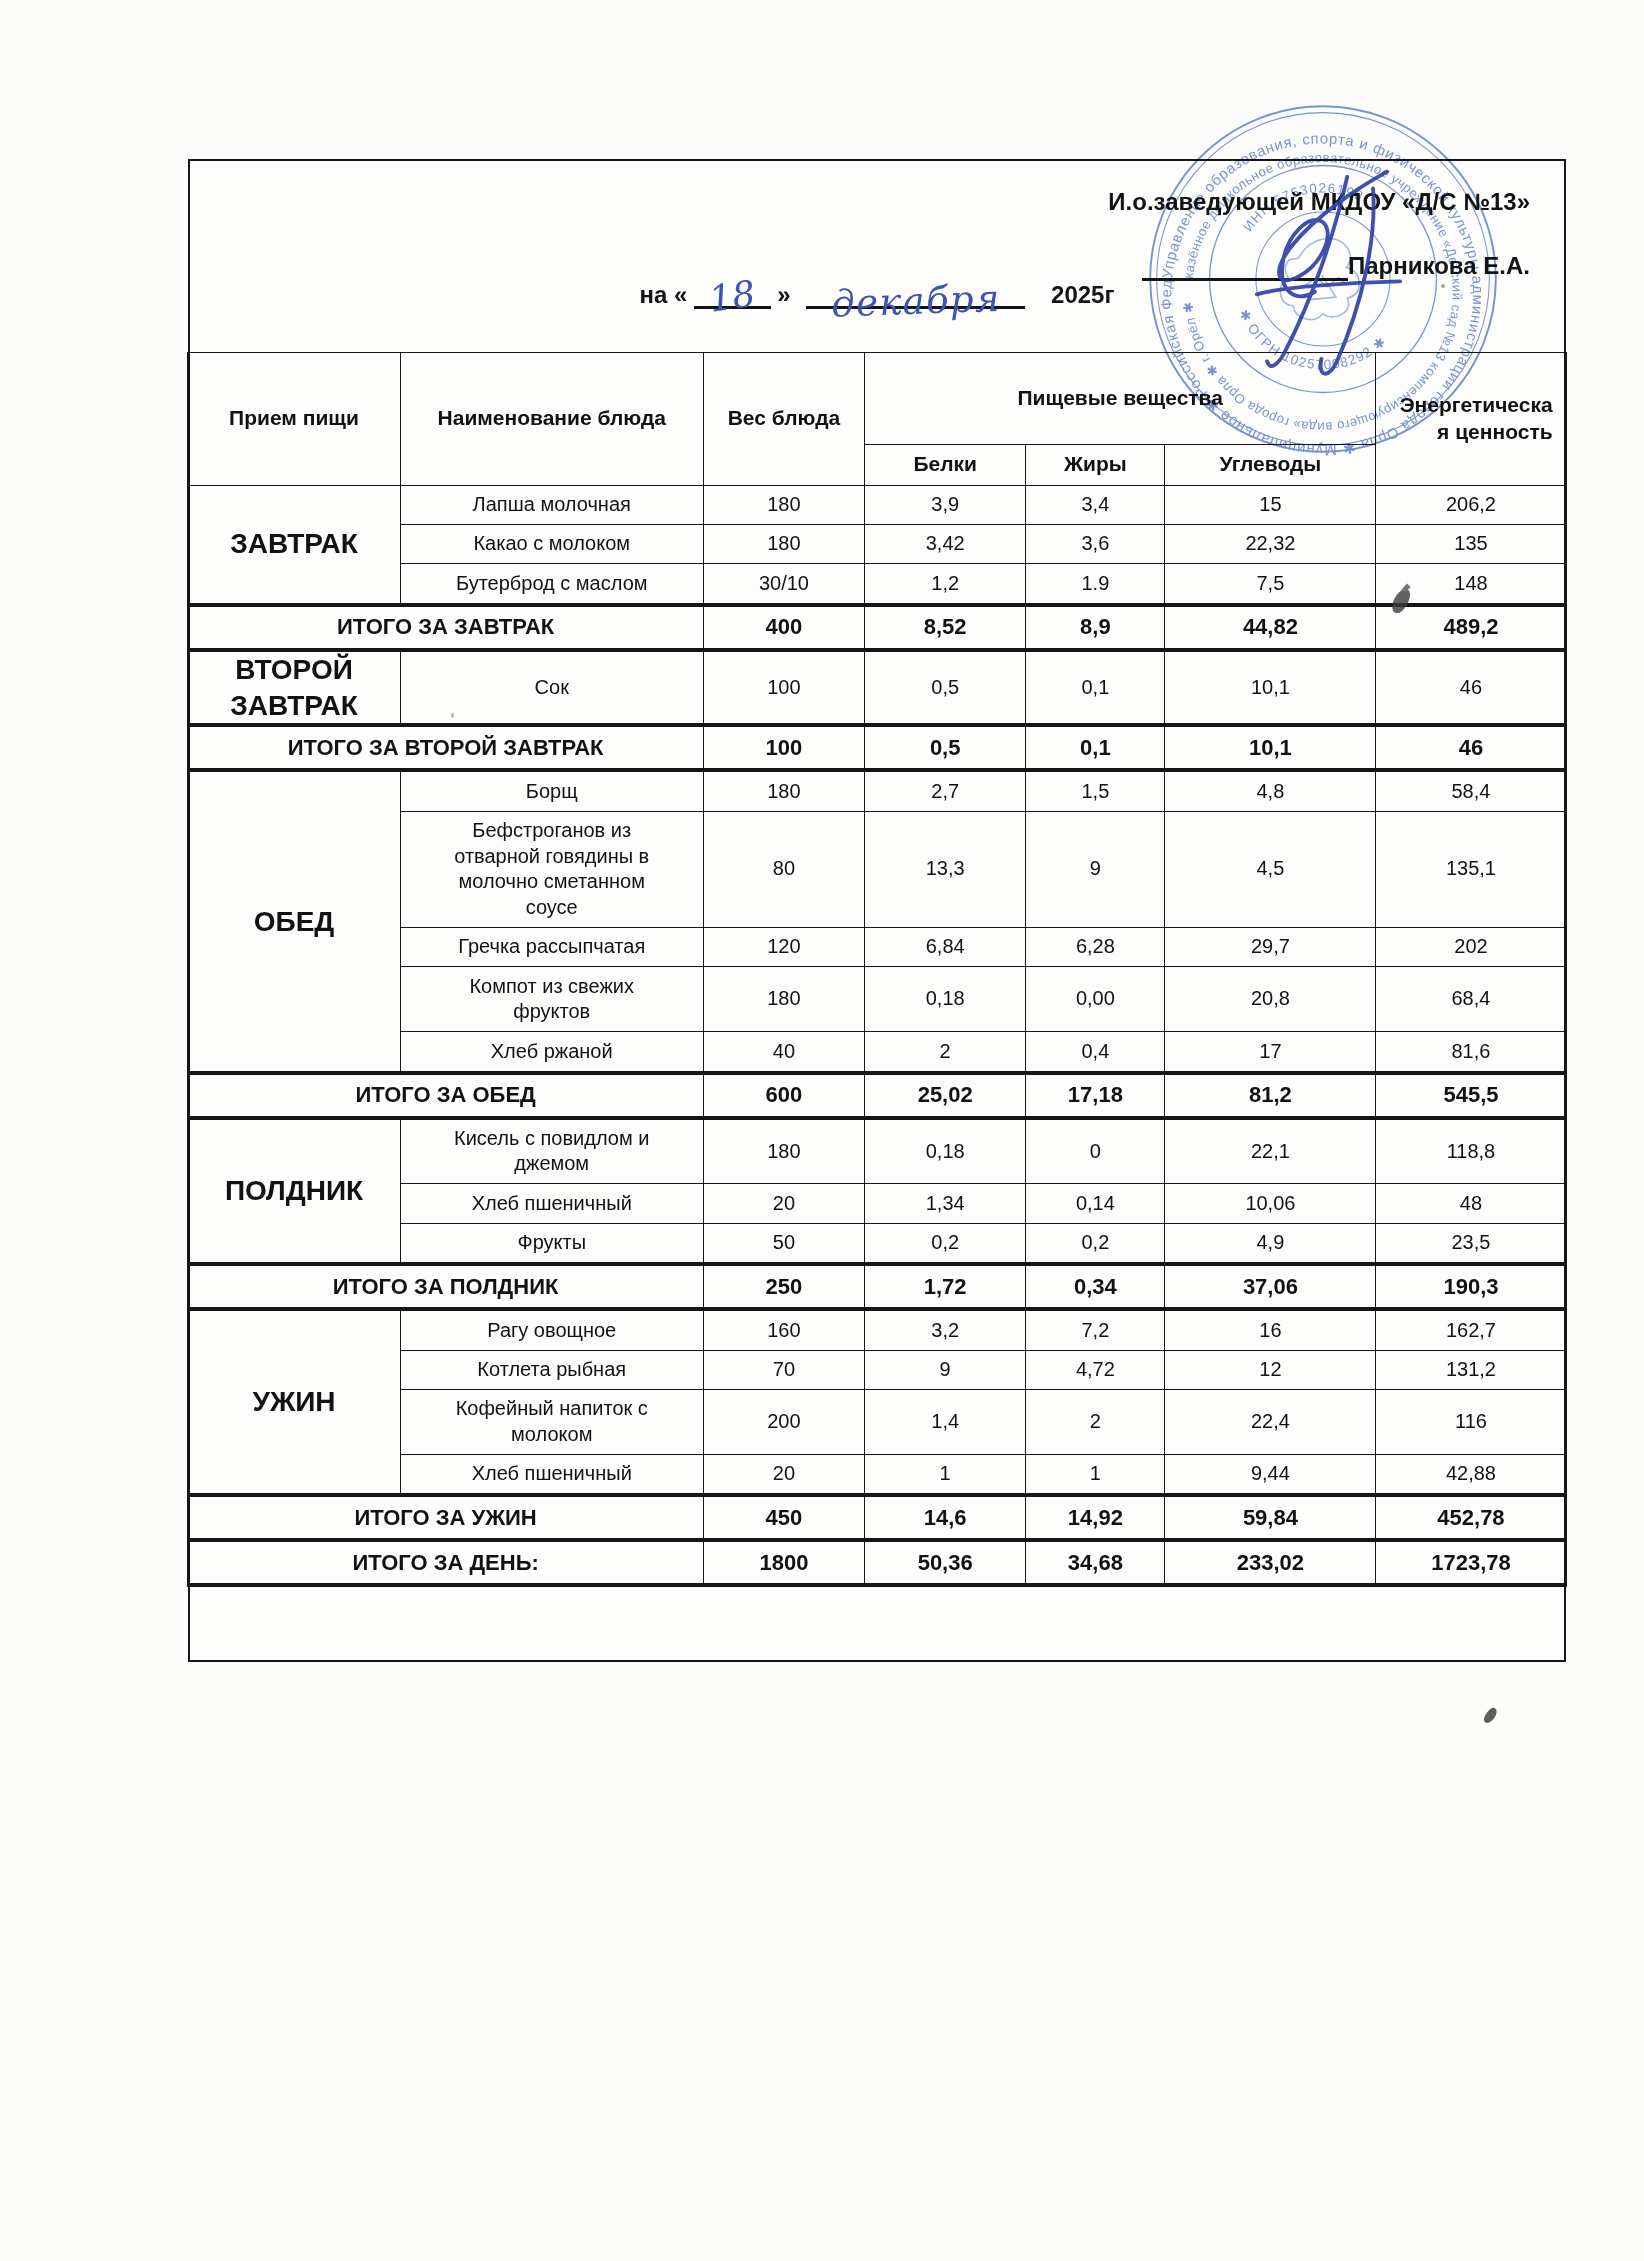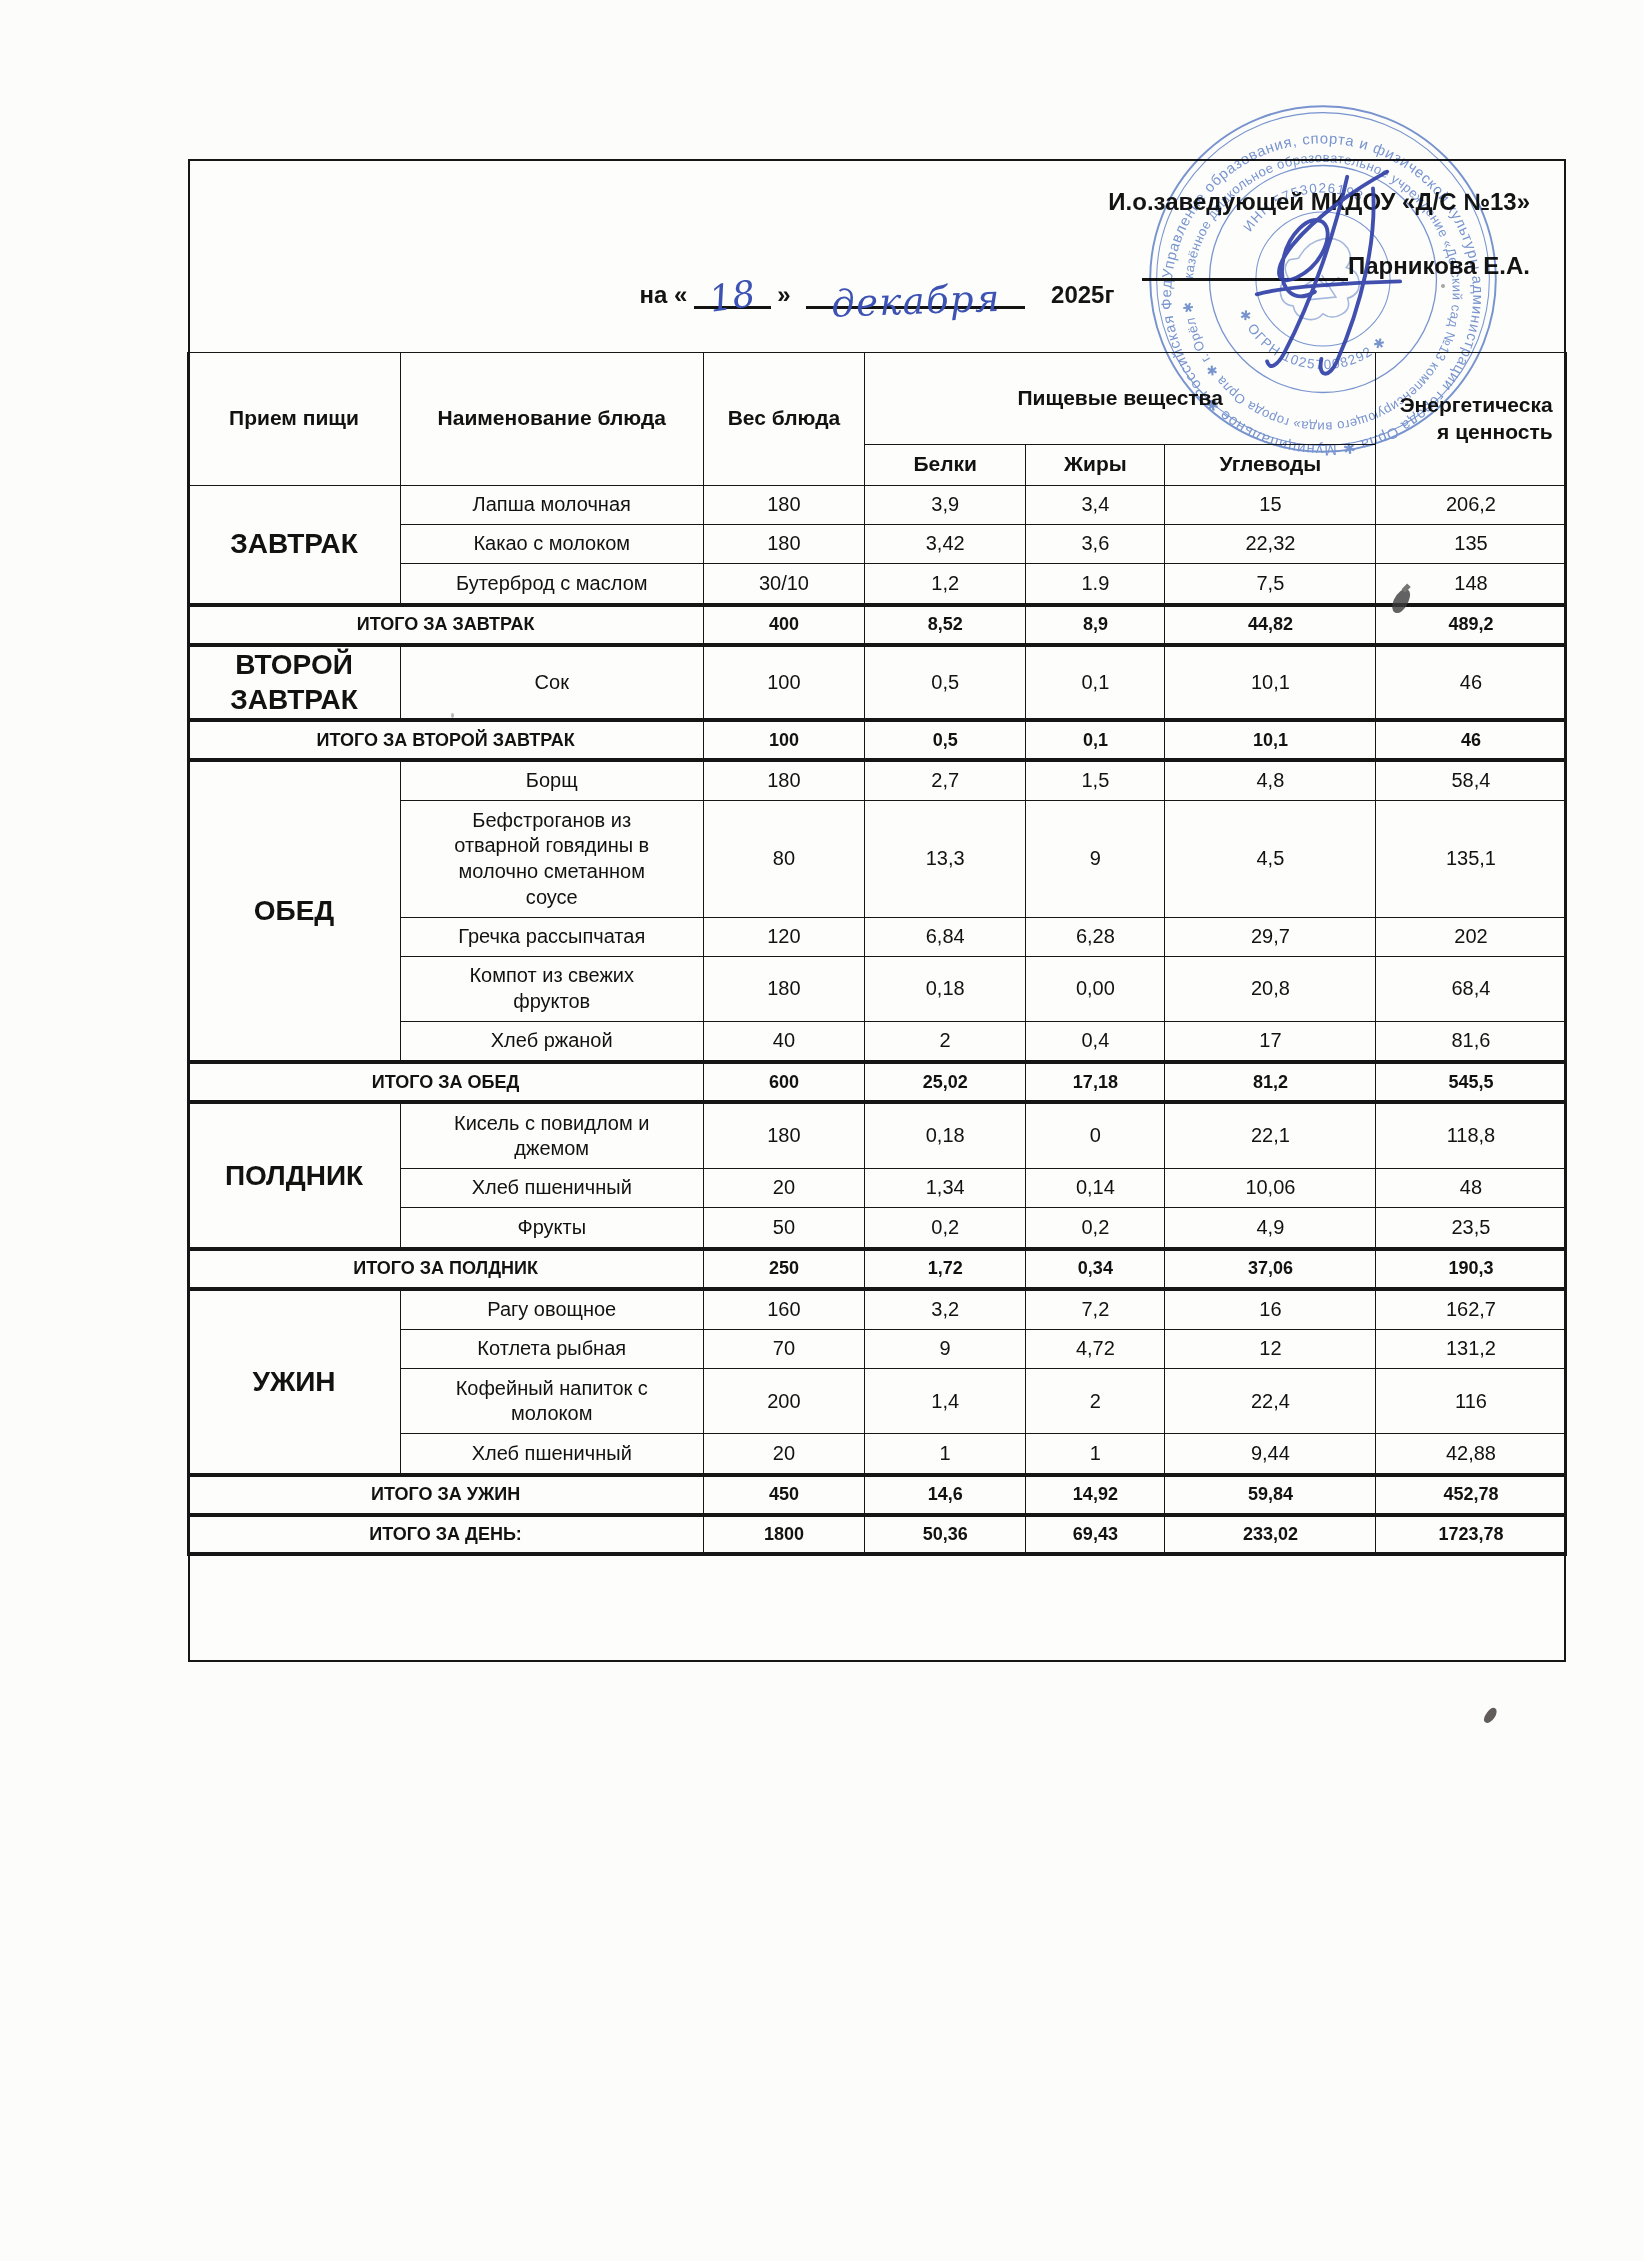--- a/index.html
+++ b/index.html
@@ -45,21 +45,21 @@
   }
   .menu-table thead td { font-weight:700; font-size:21px; }
   tr.h1 { height:92px; }
   tr.h2 { height:37px; }
   td.th-dish { padding:0 35px; }
   td.th-weight { padding:0 21px; }
   td.th-energy { padding:6px 13px; overflow-wrap:break-word;text-align:right; }
   tr.dish { height:39px; }
   td.sec { font-weight:700; font-size:28px; padding:0 26px; }
   td.dish-cell { padding:6.4px 37px; }
-  tr.total td { font-weight:700; border-top-width:4.5px; border-bottom-width:4.5px; font-size:18px; }
+  tr.total td { font-weight:700; border-top-width:4.5px; border-bottom-width:4.5px; font-size:22px; }
   td.total-label { }
   
   .stamp { position:absolute; left:1136px; top:92px; width:374px; height:374px;
     opacity:0.82; mix-blend-mode:multiply; z-index:2; pointer-events:none; }
   
   .signature { position:absolute; left:1160px; top:160px; width:284px; height:226px;
     z-index:3; pointer-events:none; }
   
   .ink-smudge { position:absolute; left:1394px; top:588px; width:14px; height:26px;
     background:#3c3c3c; border-radius:60% 40% 55% 45%;
@@ -286,21 +286,21 @@
             <td>450</td>
             <td>14,6</td>
             <td>14,92</td>
             <td>59,84</td>
             <td>452,78</td>
           </tr>
           <tr class="total">
             <td class="total-label" colspan="2">ИТОГО ЗА ДЕНЬ:</td>
             <td>1800</td>
             <td>50,36</td>
-            <td>69,43</td>
+            <td>34,68</td>
             <td>233,02</td>
             <td>1723,78</td>
           </tr>
         </tbody>
     </table>
   </div>
 
   <svg class="stamp" viewBox="0 0 580 580">
     <g stroke="#5b7ec9" fill="none">
       <circle cx="290" cy="290" r="268" stroke-width="3"></circle>

